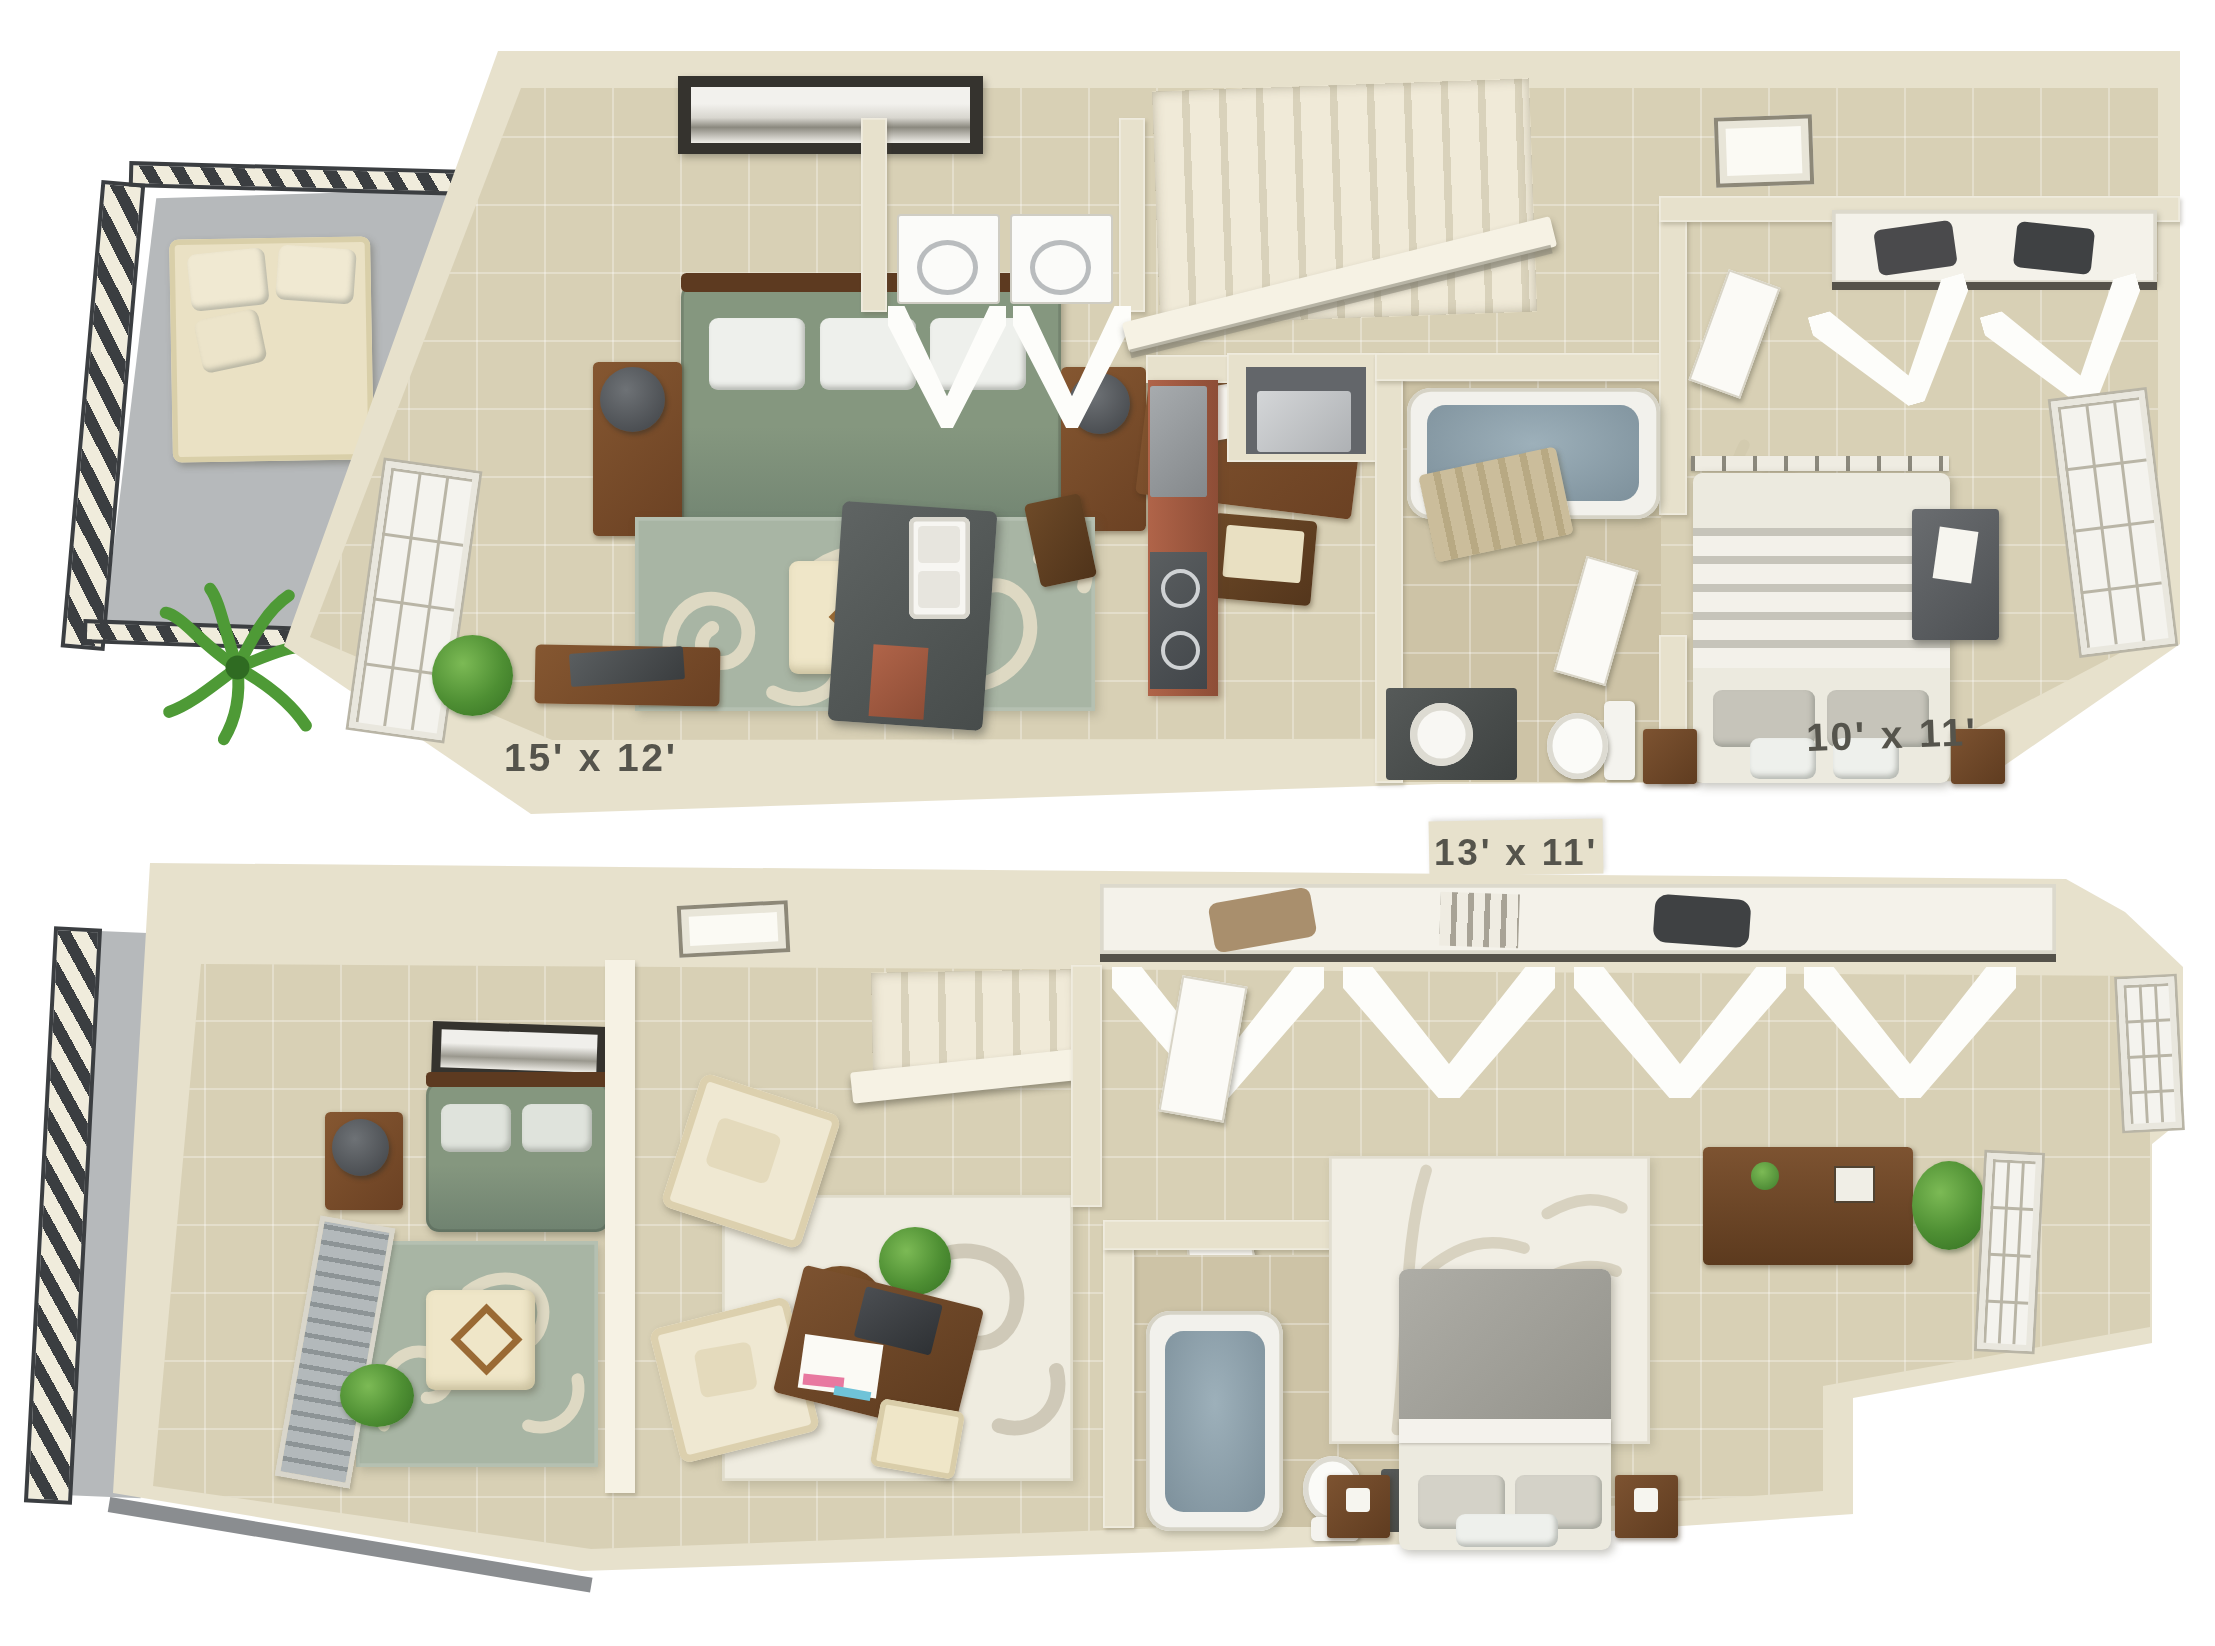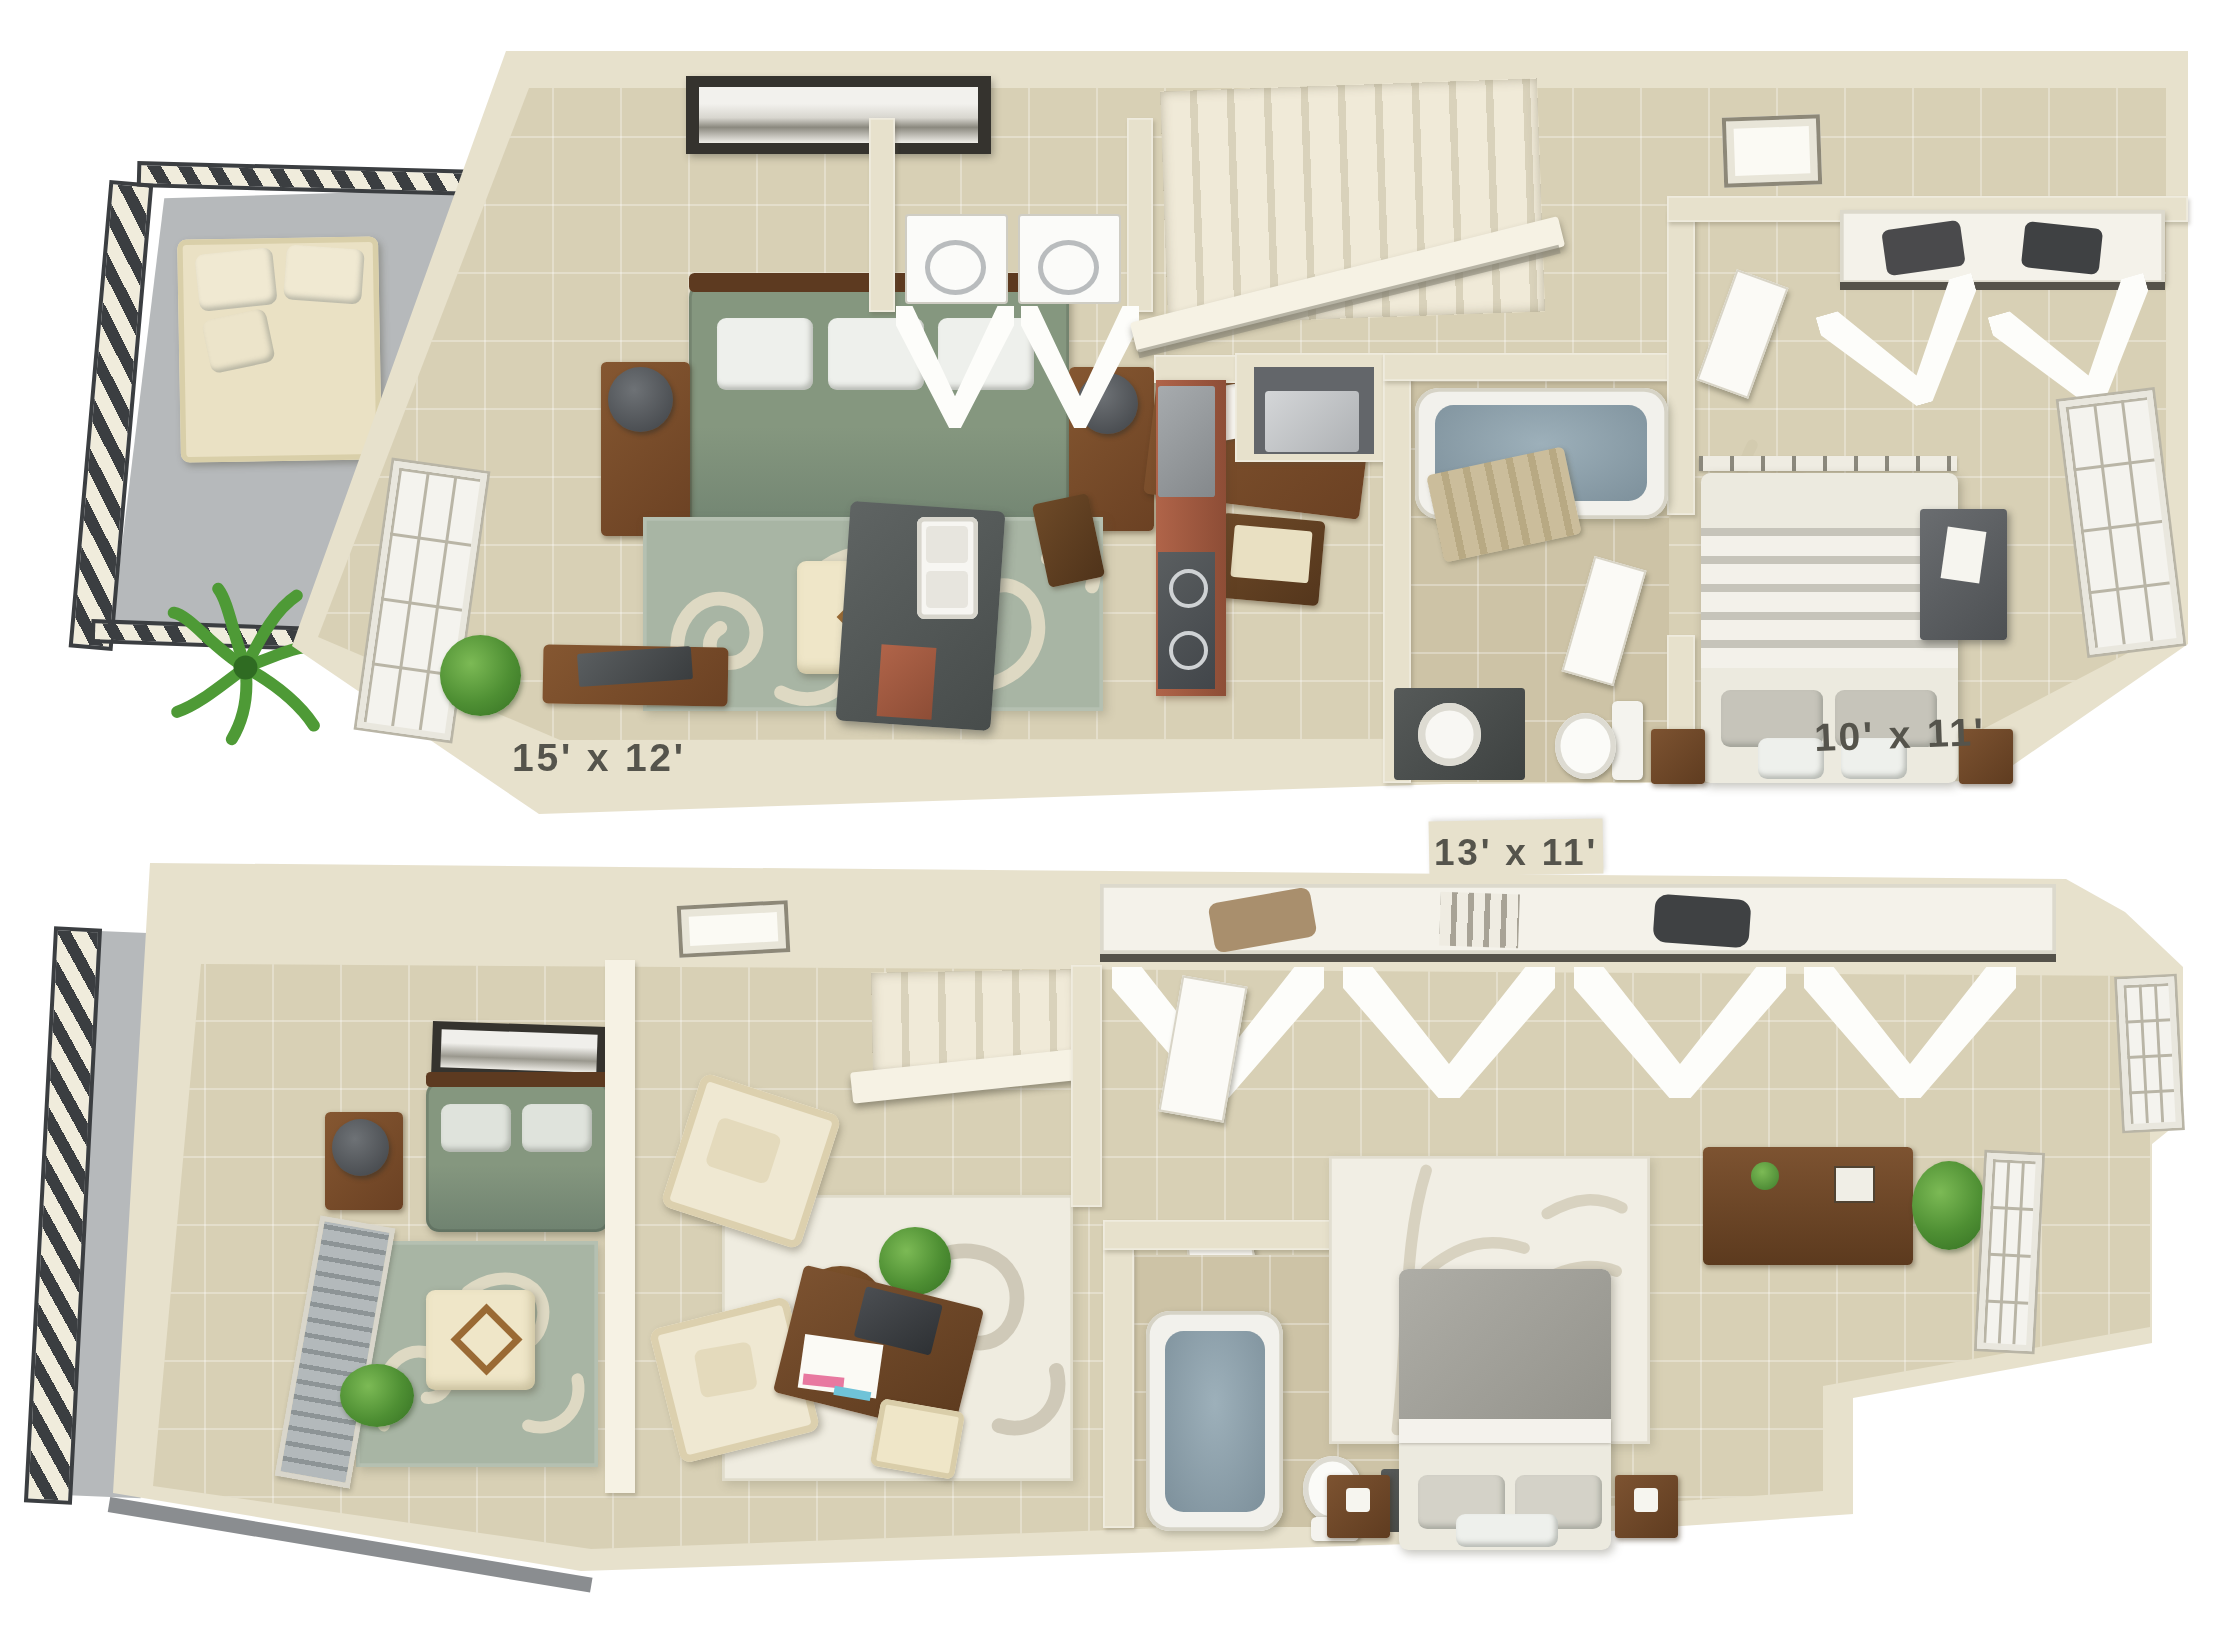--- a/index.html
+++ b/index.html
@@ -61,21 +61,21 @@
 .vanity{background:linear-gradient(135deg,#565a59,#3e4241);border-radius:3.7px;}
 .toiletbowl{background:#fbfbf8;border-radius:50%;box-shadow:inset 0 0 0 5.5px #dddbd2,1.8px 2.8px 4.6px rgba(80,78,60,.4);}
 .toilettank{background:#f4f3ee;border-radius:5.5px;box-shadow:1.8px 1.8px 3.7px rgba(80,78,60,.4);}
 svg{display:block;width:100%;height:100%;}
 </style>
 </head>
 <body>
 
 <div class="canvas">
 
-  <section class="abs" style="left:8px;top:0;width:2033px;height:941px;">
+  <section class="abs" style="left:0;top:0;width:2033px;height:941px;">
 
     <div class="abs" style="left:92px;top:189px;width:378px;height:457px;background:var(--balc);
          clip-path:polygon(17% 2%,98% 0%,55% 98%,3% 97%);"></div>
     <div class="abs rail" style="left:129px;top:166px;width:377px;height:26px;transform:rotate(1.5deg);"></div>
     <div class="abs rail" style="left:81px;top:181px;width:44px;height:469px;transform:rotate(5deg);"></div>
     <div class="abs rail" style="left:83px;top:624px;width:286px;height:24px;transform:rotate(2deg);"></div>
     <div class="abs" style="left:171px;top:238px;width:201px;height:223px;background:#eae1c4;border-radius:9.2px;
          box-shadow:inset 0 0 0 5.5px #d9cfa9,2.8px 3.7px 7.4px rgba(70,65,50,.35);transform:rotate(-1deg);"></div>
     <div class="abs pillow" style="left:189px;top:251px;width:78px;height:57px;transform:rotate(-6deg);background:#f0e9d2;"></div>
     <div class="abs pillow" style="left:277px;top:247px;width:78px;height:55px;transform:rotate(4deg);background:#f0e9d2;"></div>

